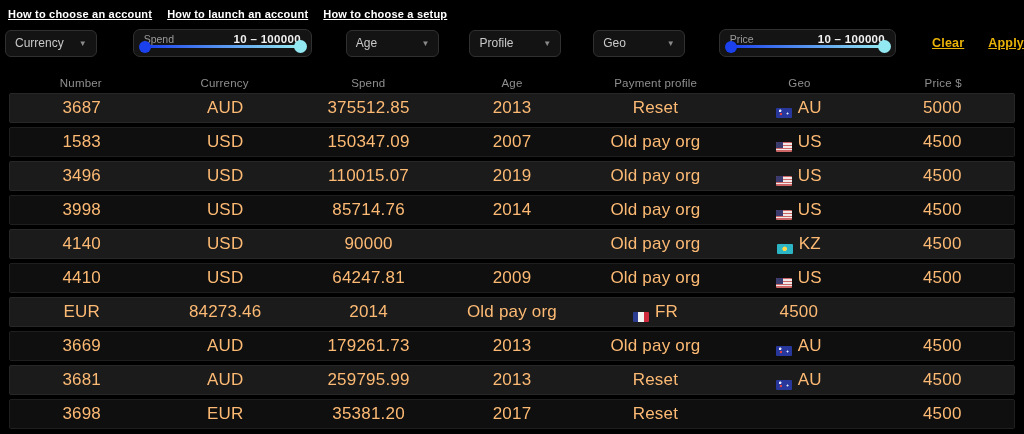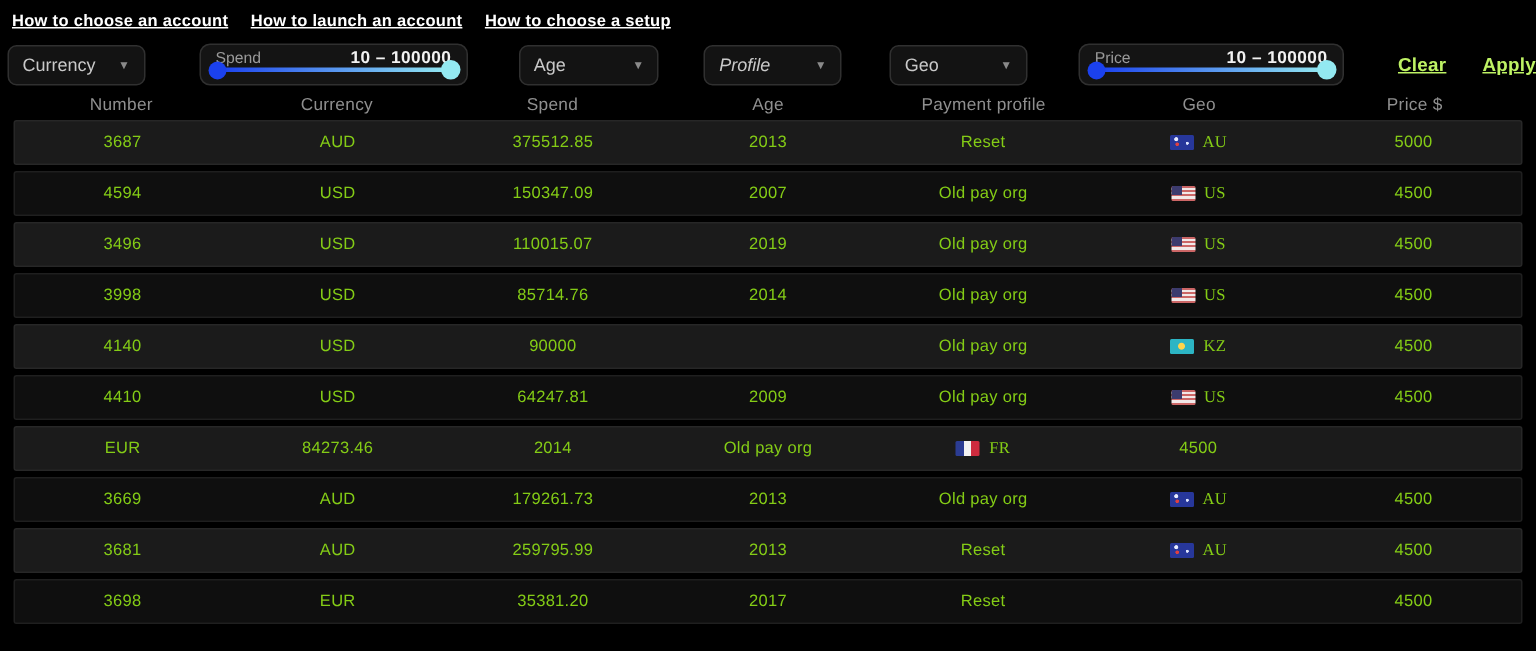--- a/index.html
+++ b/index.html
@@ -13,52 +13,52 @@
     text-decoration:underline; cursor:pointer; }
 
   
   .filter-row { display:flex; align-items:center; margin-top:9px; height:28px; }
   .dropdown { height:27px; background:#131313; border:1px solid #303030; border-radius:6px;
     display:flex; align-items:center; justify-content:space-between; padding:0 9px;
     color:#c9c9c9; font-size:12px; cursor:pointer; }
   .dropdown .caret { color:#8a8a8a; font-size:8px; margin-left:8px; }
   .dd-currency { width:92px; margin-left:5px; }
   .dd-age { width:94px; margin-left:34px; }
-  .dd-profile { width:92px; margin-left:30px;font-style:italic; }
+  .dd-profile { width:92px; margin-left:30px; }
   .dd-geo { width:92px; margin-left:32px; }
 
   .slider-box { position:relative; height:28px; background:#141414; border:1px solid #303030;
     border-radius:7px; padding:3px 10px 0 10px; }
   .slider-spend { width:180px; margin-left:36px; }
   .slider-price { width:178px; margin-left:34px; }
   .slider-labels { display:flex; justify-content:space-between; align-items:center; }
   .slider-name { color:#9a9a9a; font-size:10.5px; }
   .slider-range { color:#f2f2f2; font-size:11.5px; letter-spacing:.3px;font-weight:bold; }
   .slider-track { position:absolute; left:12px; right:12px; bottom:8px; height:3px;
     border-radius:2px; background:linear-gradient(90deg,#1b41ee,#93e9f1); cursor:pointer; }
   .handle { position:absolute; bottom:3px; border-radius:50%; cursor:pointer; }
   .handle-left { left:5px; width:12px; height:12px; background:#1b41ee; }
   .handle-right { right:4px; width:13px; height:13px; background:#93e9f1; }
 
-  .action-link { color:#bef264; font-size:12.5px; font-weight:700; letter-spacing:.2px;
+  .action-link { color:#eab308; font-size:12.5px; font-weight:700; letter-spacing:.2px;
     text-decoration:underline; cursor:pointer; }
   .link-clear { margin-left:36px; }
   .link-apply { margin-left:24px; }
 
   
   .grid7 { display:grid; grid-template-columns:repeat(7,1fr); align-items:center;
     text-align:center; }
-  .table-wrap { margin-top:2px; padding:0 9px; }
+  .table-wrap { margin-top:15px; padding:0 9px; }
   .table-head { height:21px; color:#8f8f8f; font-size:11.5px; letter-spacing:.2px; }
   .row { height:30px; margin-bottom:4px; border-radius:2px; border:1px solid #272727;
-    color:#84cc16; font-size:11px; letter-spacing:.2px; cursor:pointer; }
+    color:#fdba74; font-size:17px; letter-spacing:.2px; cursor:pointer; }
   .row.light { background:#1b1b1b; }
   .row.dark  { background:#0f0f0f; border-color:#1f1f1f; }
 
-  .geo-cell { display:flex; align-items:center; justify-content:center; gap:6px;font-family:Liberation Serif, serif; }
+  .geo-cell { display:flex; align-items:flex-end; justify-content:center; gap:6px; }
   .flag { position:relative; width:16px; height:10px; border-radius:1px;
     display:inline-block; overflow:hidden; flex:0 0 auto; }
   .flag-au { background:
       radial-gradient(circle at 26% 28%, #e8ecff 0 1.1px, transparent 1.6px),
       radial-gradient(circle at 30% 62%, #e04040 0 1px, transparent 1.4px),
       radial-gradient(circle at 72% 55%, #dfe6ff 0 .8px, transparent 1.2px),
       #27379b; }
   .flag-us { background:repeating-linear-gradient(180deg,#c66 0 1.4px,#f2e8e8 1.4px 2.8px); }
   .flag-us::after { content:""; position:absolute; left:0; top:0; width:45%; height:55%;
       background:#3c3b6e; }
@@ -140,21 +140,21 @@
     <span>375512.85</span>
     <span>2013</span>
     <span>Reset</span>
     <span class="geo-cell">
       <i class="flag flag-au"></i>
       <span>AU</span>
     </span>
     <span>5000</span>
   </div>
         <div class="grid7 row dark">
-    <span>4594</span>
+    <span>1583</span>
     <span>USD</span>
     <span>150347.09</span>
     <span>2007</span>
     <span>Old pay org</span>
     <span class="geo-cell">
       <i class="flag flag-us"></i>
       <span>US</span>
     </span>
     <span>4500</span>
   </div>

